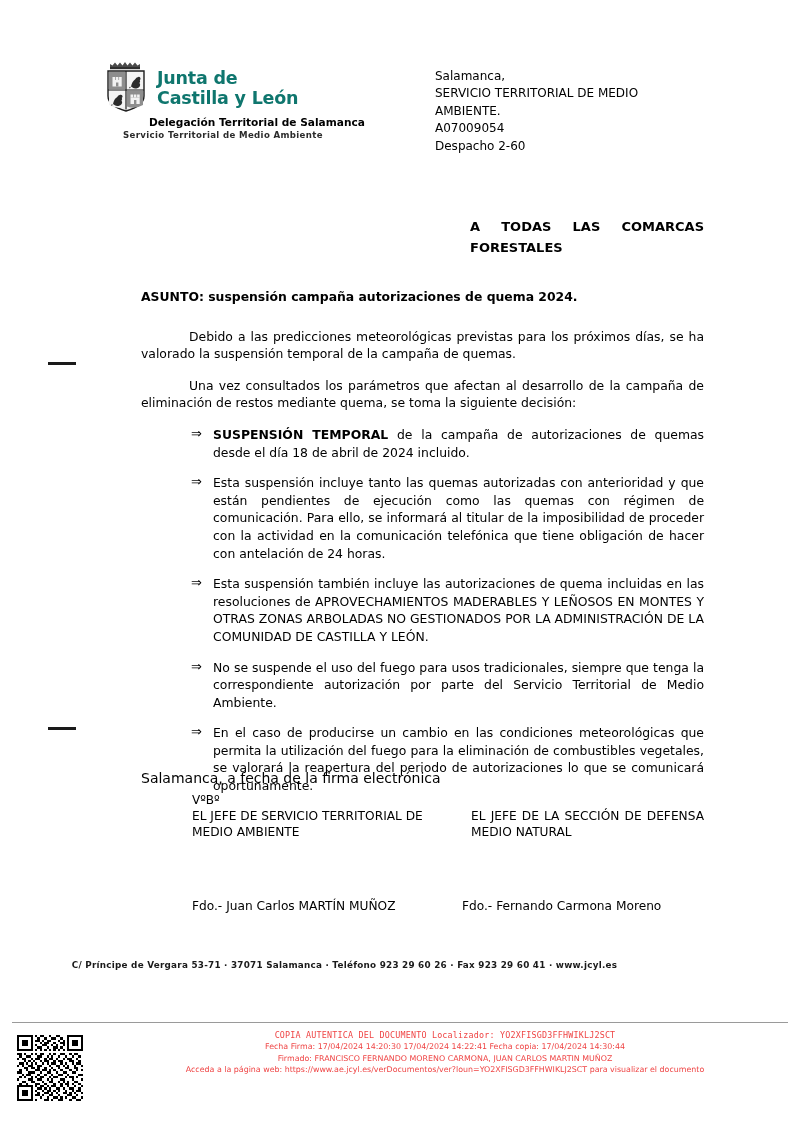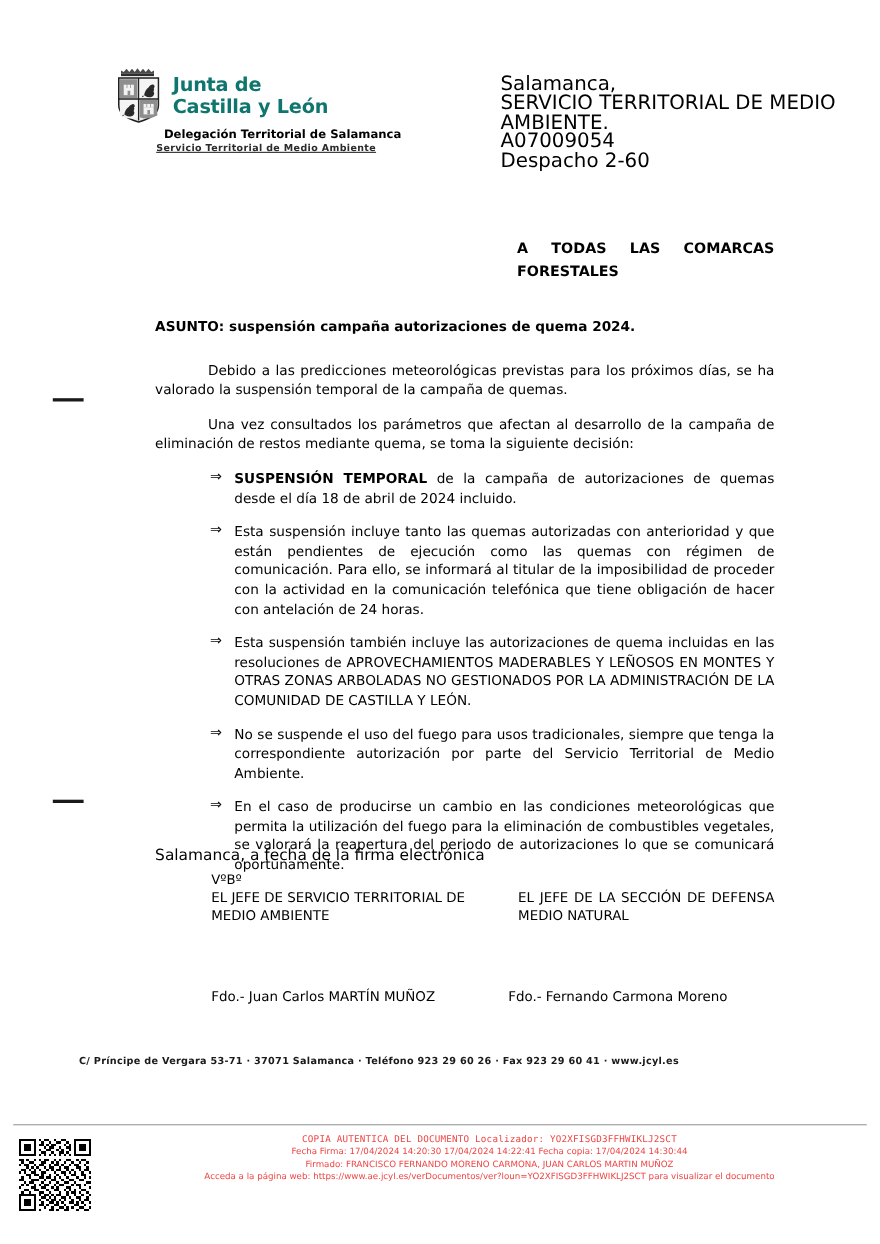--- a/index.html
+++ b/index.html
@@ -67,37 +67,36 @@
   .deleg {
     margin-top: 4px;
     margin-left: 45px;
     font-family: "DejaVu Sans", sans-serif;
     font-weight: bold;
     font-size: 10.6px;
     line-height: 13px;
     white-space: nowrap;
   }
   .servicio {
-    margin-left: 38px;
+    margin-left: 19px;
     font-family: "DejaVu Sans", sans-serif;
     font-weight: bold;
     font-size: 8.6px;
     line-height: 12px;
     letter-spacing: 0.35px;
     color: #2b2b2b;
     white-space: nowrap;
-    text-decoration: underline;
   }
 
   
   .addressee {
     position: absolute;
-    left: 455px;
+    left: 435px;
     top: 68px;
-    font-size: 18px;
+    font-size: 12px;
     line-height: 17.4px;
     font-family: "DejaVu Sans", sans-serif;
   }
   .addressee div { white-space: nowrap; }
 
   
   .recipient {
     position: absolute;
     left: 470px;
     top: 216px;

